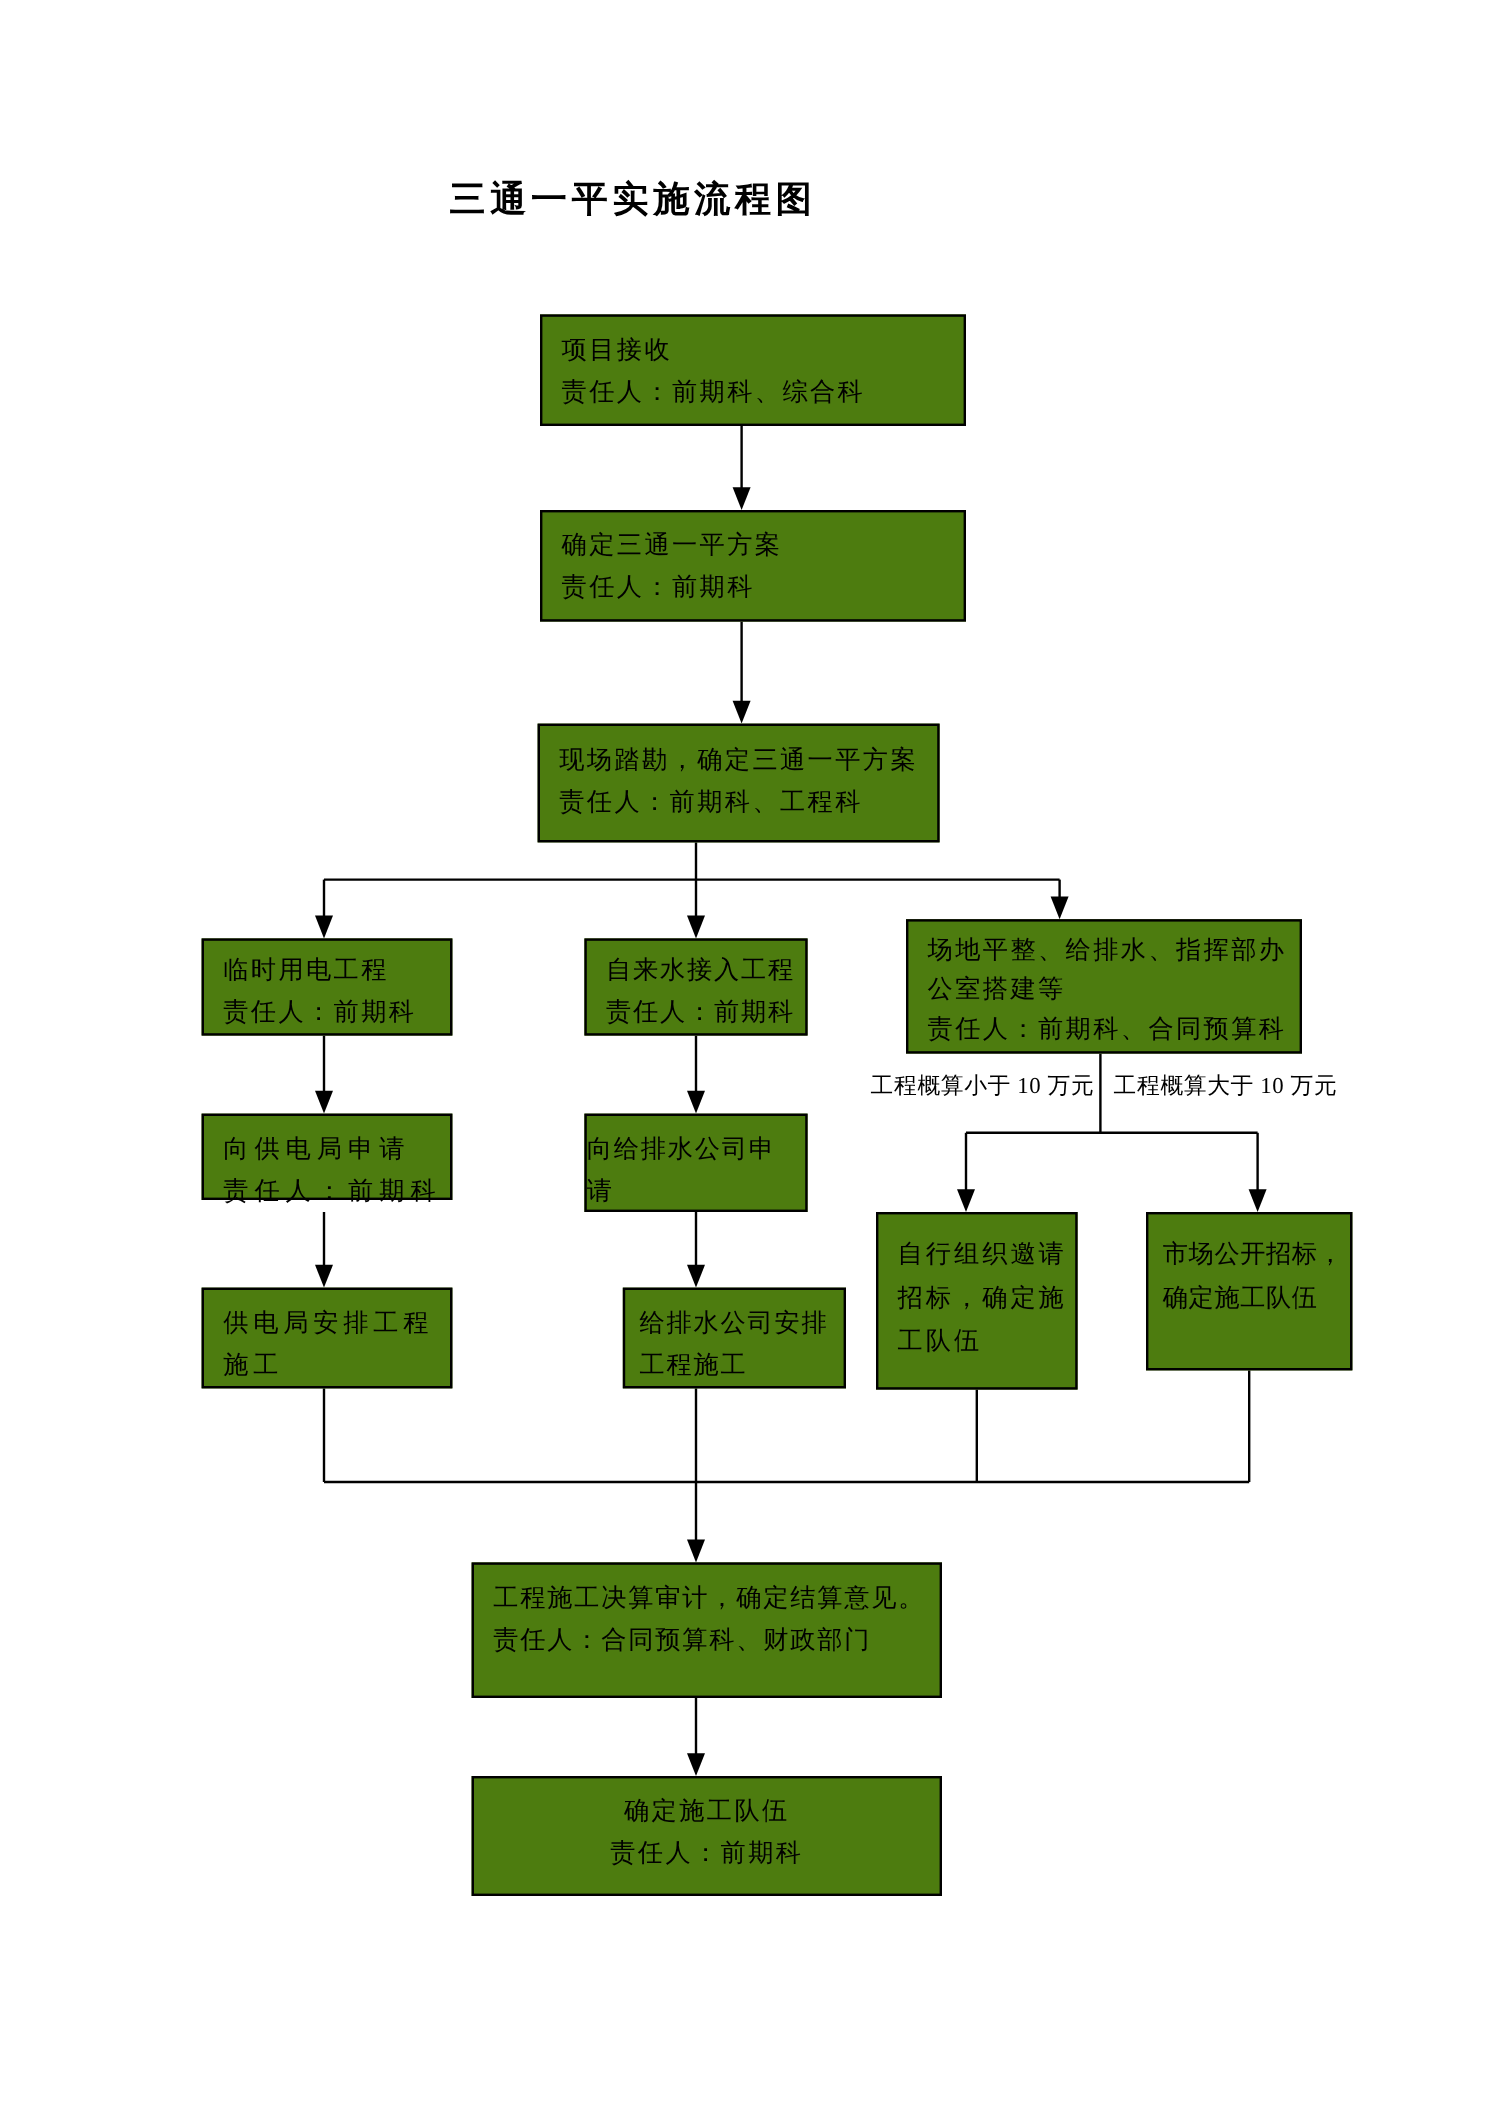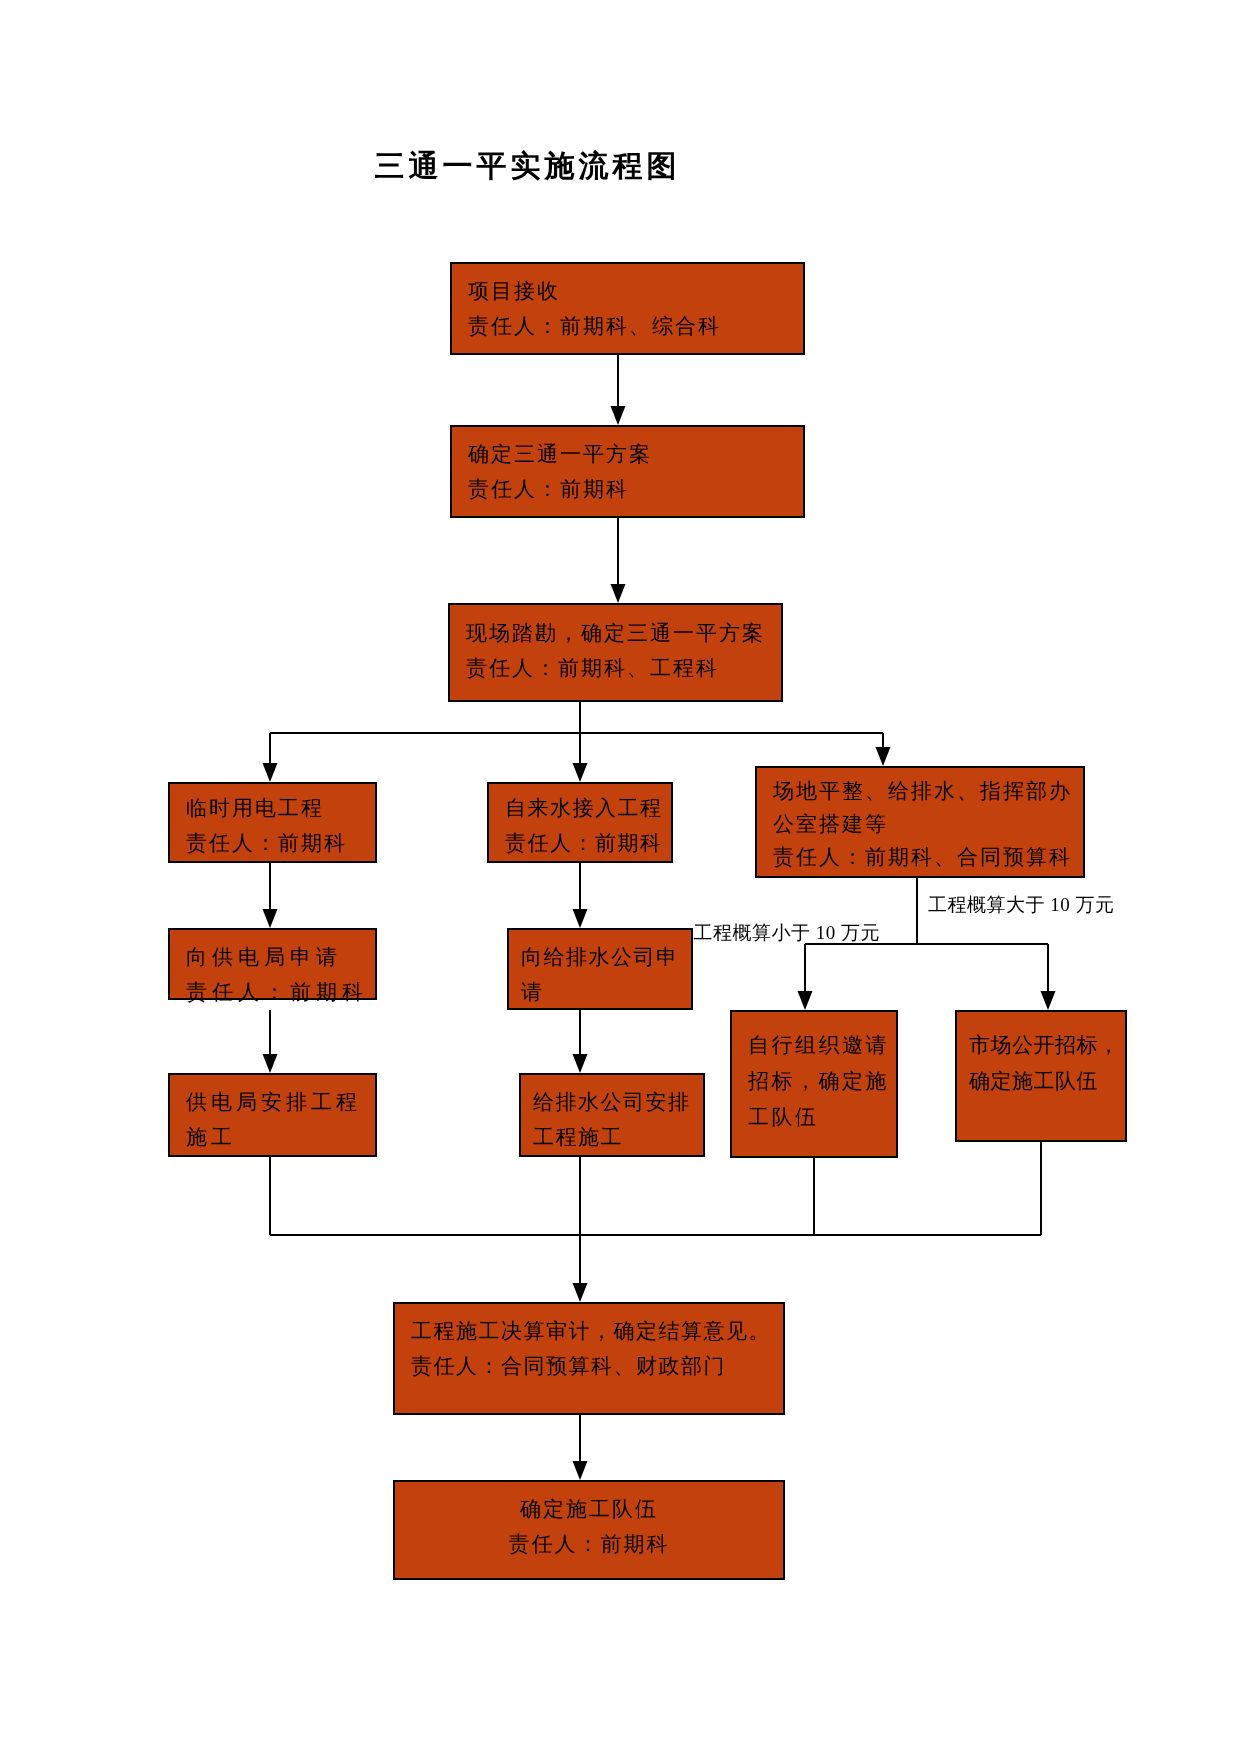--- a/index.html
+++ b/index.html
@@ -26,56 +26,56 @@
     letter-spacing: 4px;
   }
   #connectors {
     position: absolute;
     left: 0; top: 0;
   }
   #connectors line { stroke: #000; stroke-width: 2px; }
   #connectors polygon { fill: #000; stroke: none; }
   .box {
     position: absolute;
-    background: #c2410c;
+    background: #4d7c0f;
     border: 2px solid #000;
     box-sizing: border-box;
     font-size: 21px;
     letter-spacing: 2px;
     padding: 10px 8px 0 16px;
   }
   .box .ln {
     display: block;
     line-height: 35px;
     white-space: nowrap;
   }
   .b-a   { left: 450px; top: 262px;  width: 355px; height: 93px; }
   .b-b   { left: 450px; top: 425px;  width: 355px; height: 93px; }
   .b-c   { left: 448px; top: 603px;  width: 335px; height: 99px;  padding-top: 11px; }
   .b-l1  { left: 168px; top: 782px;  width: 209px; height: 81px;  padding-top: 7px; }
   .b-m1  { left: 487px; top: 782px;  width: 186px; height: 81px;  padding-top: 7px; letter-spacing: 1.5px; }
   .b-r1  { left: 755px; top: 766px;  width: 330px; height: 112px; padding-top: 7px; }
   .b-r1 .ln { line-height: 33px; }
   .b-l2  { left: 168px; top: 928px;  width: 209px; height: 72px;  letter-spacing: 5px; }
-  .b-m2  { left: 487px; top: 928px;  width: 186px; height: 82px;  letter-spacing: 1.5px; padding-left: 12px; margin-left: 20px; }
+  .b-m2  { left: 487px; top: 928px;  width: 186px; height: 82px;  letter-spacing: 1.5px; padding-left: 0; }
   .b-l3  { left: 168px; top: 1073px; width: 209px; height: 84px;  letter-spacing: 4px; }
   .b-m3  { left: 487px; top: 1073px; width: 186px; height: 84px;  letter-spacing: 1.5px; padding-left: 12px; margin-left: 32px; }
   .b-r2a { left: 730px; top: 1010px; width: 168px; height: 148px; padding-top: 15px; letter-spacing: 2.5px; }
   .b-r2a .ln { line-height: 36px; }
   .b-r2b { left: 955px; top: 1010px; width: 172px; height: 132px; padding-top: 15px; letter-spacing: 0.5px; padding-left: 12px; }
   .b-r2b .ln { line-height: 36px; }
   .b-audit { left: 393px; top: 1302px; width: 392px; height: 113px; letter-spacing: 1.5px; }
   .b-final { left: 393px; top: 1480px; width: 392px; height: 100px; text-align: center; padding-left: 8px; }
   .cond-label {
     position: absolute;
     font-size: 19px;
     letter-spacing: 0.5px;
     white-space: nowrap;
   }
-  #label-under { left: 692px; top: 892px; width: 188px; text-align: right; margin-top: 28px; }
+  #label-under { left: 724px; top: 892px; width: 188px; text-align: right; }
   #label-over  { left: 928px; top: 892px; width: 210px; text-align: left; }
 </style>
 </head>
 <body>
 
 <div id="page">
 
   <div id="title">三通一平实施流程图</div>
 
   <svg id="connectors" width="1240" height="1753" viewBox="0 0 1240 1753">

